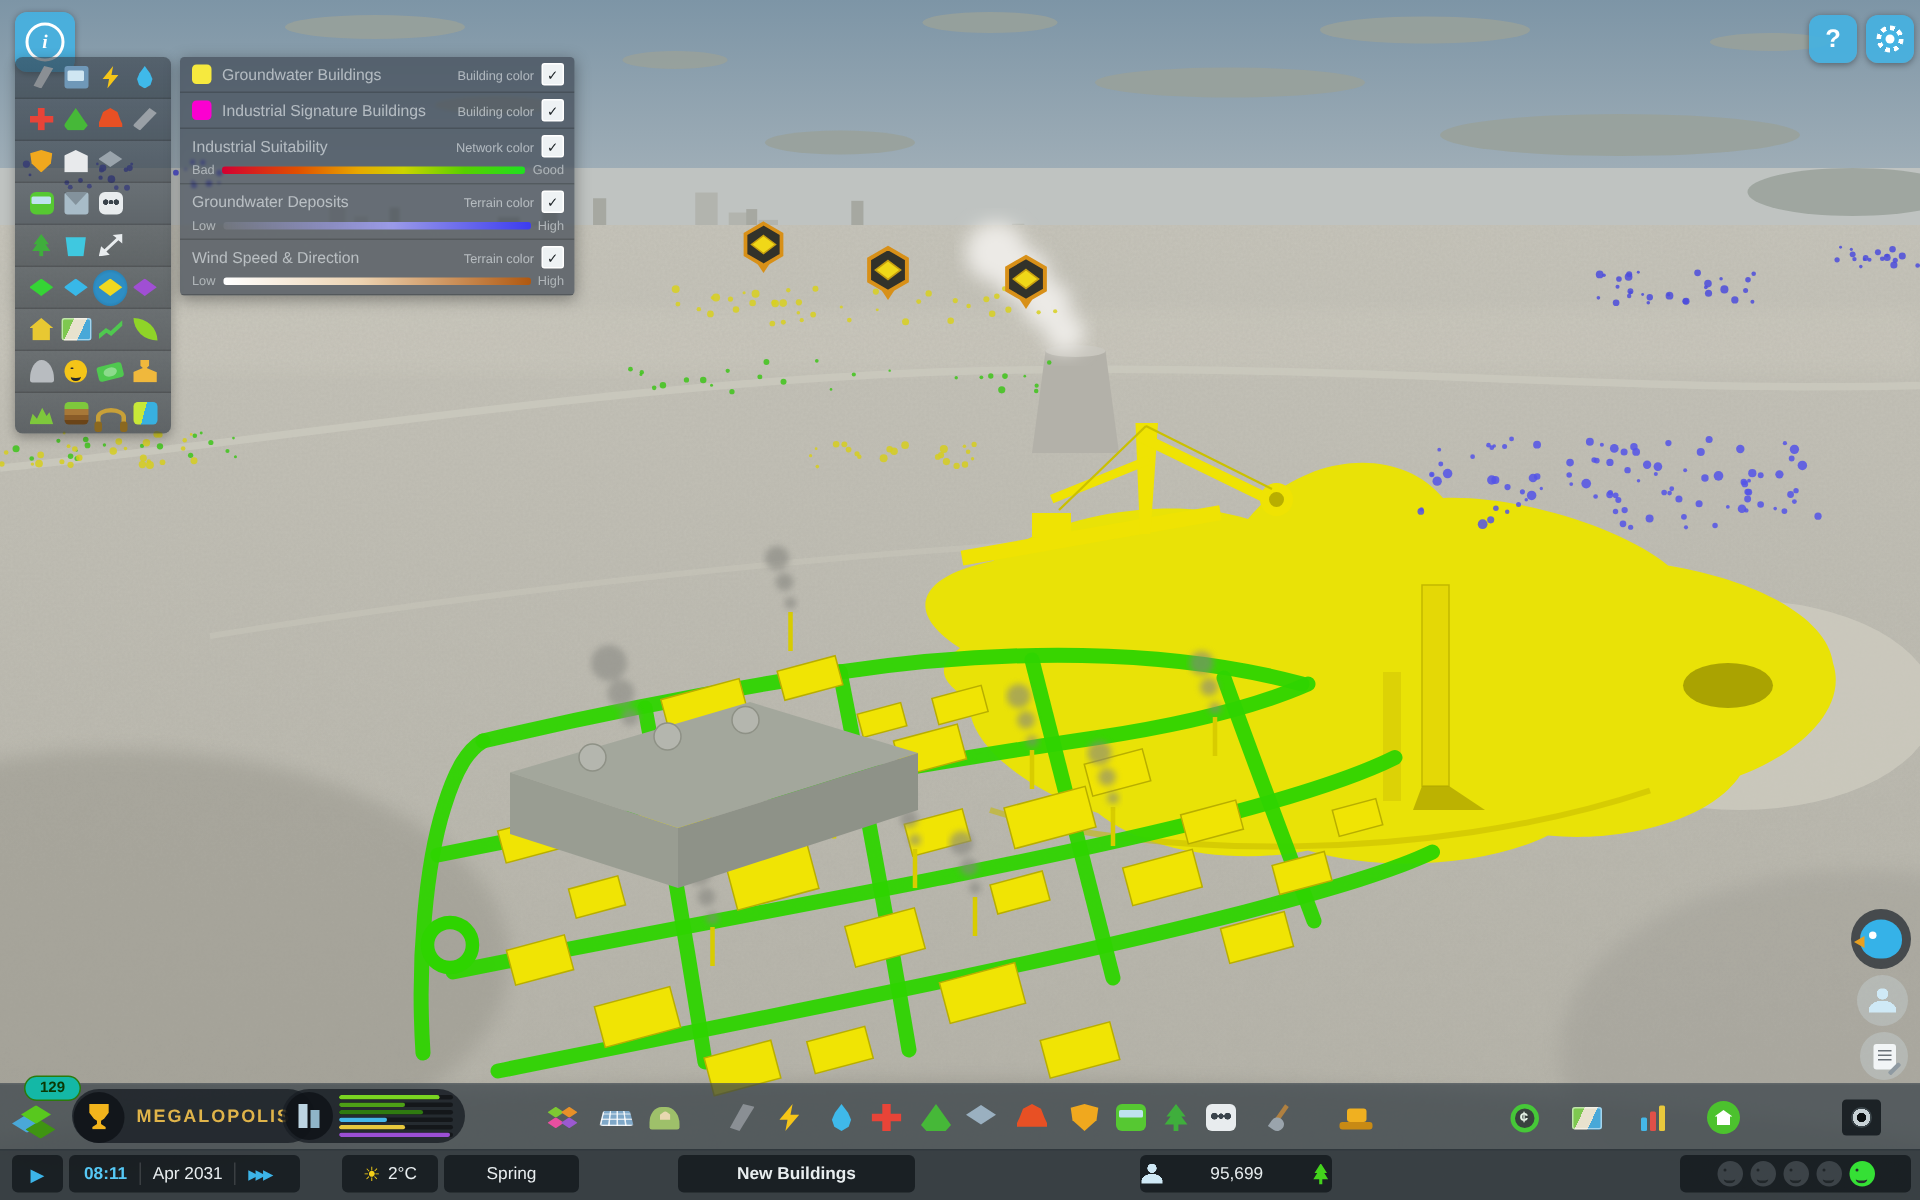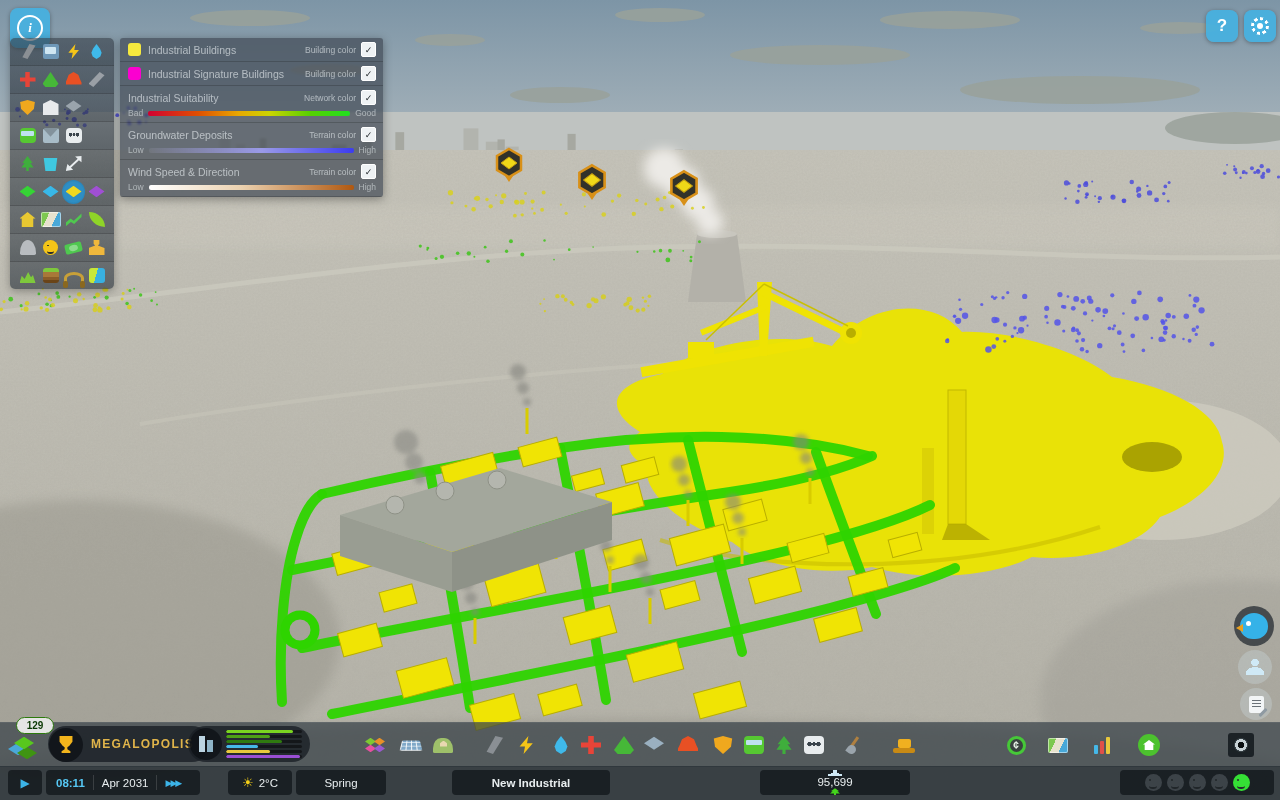--- a/index.html
+++ b/index.html
@@ -101,21 +101,21 @@
   #notes-btn{left:1240px;top:688px;width:32px;height:32px;background:rgba(210,225,232,.30);}
   .paper{width:15px;height:17px;background:#f2f5f6;border-radius:2px;position:relative;}
   .paper:before{content:"";position:absolute;left:3px;top:4px;width:9px;height:1.5px;background:#6a7278;
     box-shadow:0 3px 0 #6a7278,0 6px 0 #6a7278;}
   .paper:after{content:"";position:absolute;right:-4px;bottom:-1px;width:10px;height:3px;background:#8f9aa2;transform:rotate(-45deg);border-radius:1px;}
 
   
   #toolbar{position:absolute;left:0;top:722px;width:1280px;height:44px;background:rgba(56,65,72,.72);
     border-top:1px solid rgba(255,255,255,.06);}
   #xp-badge{position:absolute;left:16px;top:-6px;min-width:28px;height:15px;padding:0 4px;border-radius:9px;
-    background:#e5e5e5;border:1.5px solid #2c7a0c;color:#0b3804;font-size:10px;font-weight:bold;
+    background:#14b8a6;border:1.5px solid #2c7a0c;color:#0b3804;font-size:10px;font-weight:bold;
     display:flex;align-items:center;justify-content:center;z-index:2;}
   #xp-tiles{position:absolute;left:8px;top:8px;width:36px;height:30px;}
   .tile{position:absolute;width:20px;height:20px;clip-path:polygon(50% 0,100% 50%,50% 100%,0 50%);transform:scaleY(.62);}
   #milestone-pill{position:absolute;left:48px;top:3px;height:36px;min-width:128px;border-radius:19px;
     background:rgba(24,30,36,.78);display:flex;align-items:center;padding:0 16px 0 0;}
   #trophy-circ{width:34px;height:34px;border-radius:50%;background:rgba(14,18,22,.8);display:flex;align-items:center;justify-content:center;margin:1px 8px 0 1px;}
   .trophy{width:17px;height:17px;background:#f2b41c;
     clip-path:polygon(12% 0,88% 0,88% 34%,70% 58%,58% 66%,58% 78%,76% 90%,76% 100%,24% 100%,24% 90%,42% 78%,42% 66%,30% 58%,12% 34%);}
   #milestone-name{color:#e0b44a;font-size:12px;font-weight:bold;letter-spacing:1.3px;}
   #demand-widget{position:absolute;left:188px;top:3px;height:36px;width:122px;border-radius:18px;
@@ -170,21 +170,21 @@
   .sbox .sep{width:1px;height:15px;background:rgba(255,255,255,.14);margin:0 8px;}
   #play-box{left:8px;width:34px;justify-content:center;cursor:pointer;}
   .tri{color:#3cb4e8;font-size:12px;line-height:1;}
   #time-box{left:46px;width:134px;padding:0 10px;}
   #time-val{color:#56c8f5;font-weight:bold;}
   #speed{letter-spacing:-2px;font-size:9px;color:#3cb4e8;cursor:pointer;}
   #weather-box{left:228px;width:64px;justify-content:center;gap:5px;}
   #sun{color:#f5d018;font-size:13px;}
   #season-box{left:296px;width:90px;justify-content:center;}
   #city-box{left:452px;width:158px;justify-content:center;font-weight:bold;}
-  #pop-box{left:760px;width:126px;padding:0 12px;justify-content:space-between;flex-direction:column;}
+  #pop-box{left:760px;width:126px;padding:0 1px;justify-content:space-between;}
   #money-box{left:896px;width:160px;padding:0 10px;justify-content:space-between;}
   #money-down{color:#e8503c;font-size:10px;}
   #happy-box{left:1120px;width:154px;justify-content:center;gap:5px;}
   .hface{width:17px;height:17px;position:relative;background:#596066;opacity:.55;}
   .hface.on{background:#35e035;opacity:1;}
   .grow-tree{width:13px;height:14px;background:#44d41c;
     clip-path:polygon(50% 0,82% 46%,68% 46%,88% 76%,58% 76%,58% 100%,42% 100%,42% 76%,12% 76%,32% 46%,18% 46%);}
 </style>
 </head>
 <body>
@@ -910,21 +910,21 @@
           </div>
         </div>
       </div>
     </div>
 
   <div id="legend">
     <div id="legend-rows">
         <div class="lg-row">
           <div class="lg-top">
             <span class="lg-swatch" style="background: rgb(246, 233, 62);"></span>
-            <span class="lg-label">Industrial Buildings</span>
+            <span class="lg-label">Groundwater Buildings</span>
             <span class="lg-type">Building color</span>
             <span class="lg-check">✓</span>
           </div>
         </div>
         <div class="lg-row">
           <div class="lg-top">
             <span class="lg-swatch" style="background: rgb(251, 0, 208);"></span>
             <span class="lg-label">Industrial Signature Buildings</span>
             <span class="lg-type">Building color</span>
             <span class="lg-check">✓</span>
@@ -1111,21 +1111,21 @@
       <span id="speed">▶▶▶</span>
     </div>
     <div id="weather-box" class="sbox">
       <span id="sun">☀</span>
       <span>2°C</span>
     </div>
     <div id="season-box" class="sbox">
       <span>Spring</span>
     </div>
     <div id="city-box" class="sbox">
-      <span>New Industrial</span>
+      <span>New Buildings</span>
     </div>
     <div id="pop-box" class="sbox">
       <span class="person" style="width:14px;height:13px;"></span>
       <span>95,699</span>
       <span class="grow-tree"></span>
     </div>
     <div id="happy-box" class="sbox">
         <span class="hface face"></span>
         <span class="hface face"></span>
         <span class="hface face"></span>

